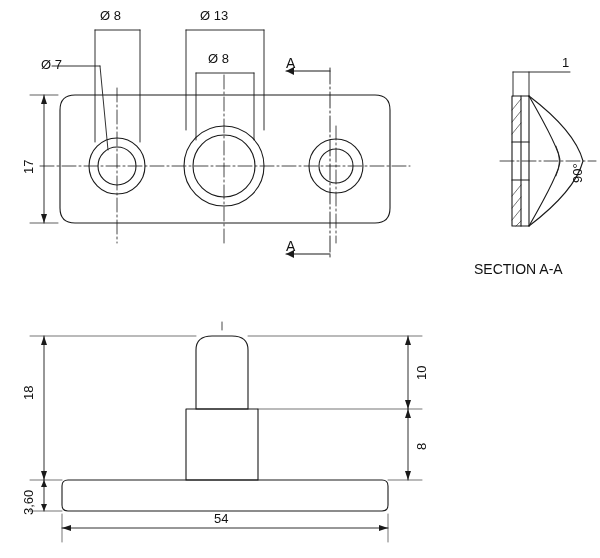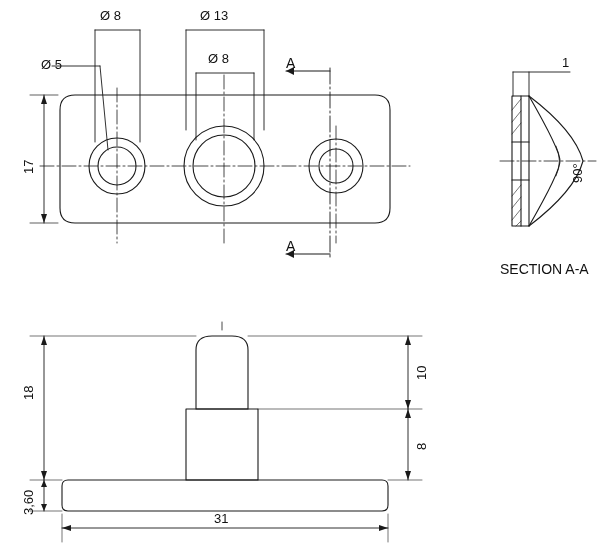--- a/index.html
+++ b/index.html
@@ -193,29 +193,29 @@
       <line x1="62" y1="528" x2="388" y2="528"></line>
       <path d="M 62,528 L 71,525 L 71,531 Z" fill="#1a1a1a" stroke="none"></path>
       <path d="M 388,528 L 379,525 L 379,531 Z" fill="#1a1a1a" stroke="none"></path>
       <line x1="62" y1="514" x2="62" y2="542" stroke-width="0.6"></line>
       <line x1="388" y1="514" x2="388" y2="542" stroke-width="0.6"></line>
     </g>
 
   </g>
 </svg>
 
-<div class="lbl" style="left:41px; top:58px;">Ø 5</div>
+<div class="lbl" style="left:41px; top:58px;">Ø 7</div>
 <div class="lbl" style="left:100px; top:9px;">Ø 8</div>
 <div class="lbl" style="left:200px; top:9px;">Ø 13</div>
 <div class="lbl" style="left:208px; top:52px;">Ø 8</div>
 <div class="lbl big" style="left:286px; top:56px;">A</div>
 <div class="lbl big" style="left:286px; top:239px;">A</div>
 <div class="lbl rot90" style="left:22px; top:174px;">17</div>
 
 <div class="lbl" style="left:562px; top:56px;">1</div>
 <div class="lbl rot90" style="left:571px; top:183px;">90°</div>
-<div class="lbl big" style="left:500px; top:262px;">SECTION A-A</div>
+<div class="lbl big" style="left:474px; top:262px;">SECTION A-A</div>
 
 <div class="lbl rot90" style="left:22px; top:400px;">18</div>
 <div class="lbl rot90" style="left:22px; top:515px;">3,60</div>
 <div class="lbl rot90" style="left:415px; top:380px;">10</div>
 <div class="lbl rot90" style="left:415px; top:450px;">8</div>
-<div class="lbl" style="left:214px; top:512px;">31</div>
+<div class="lbl" style="left:214px; top:512px;">54</div>
 
 </body></html>

